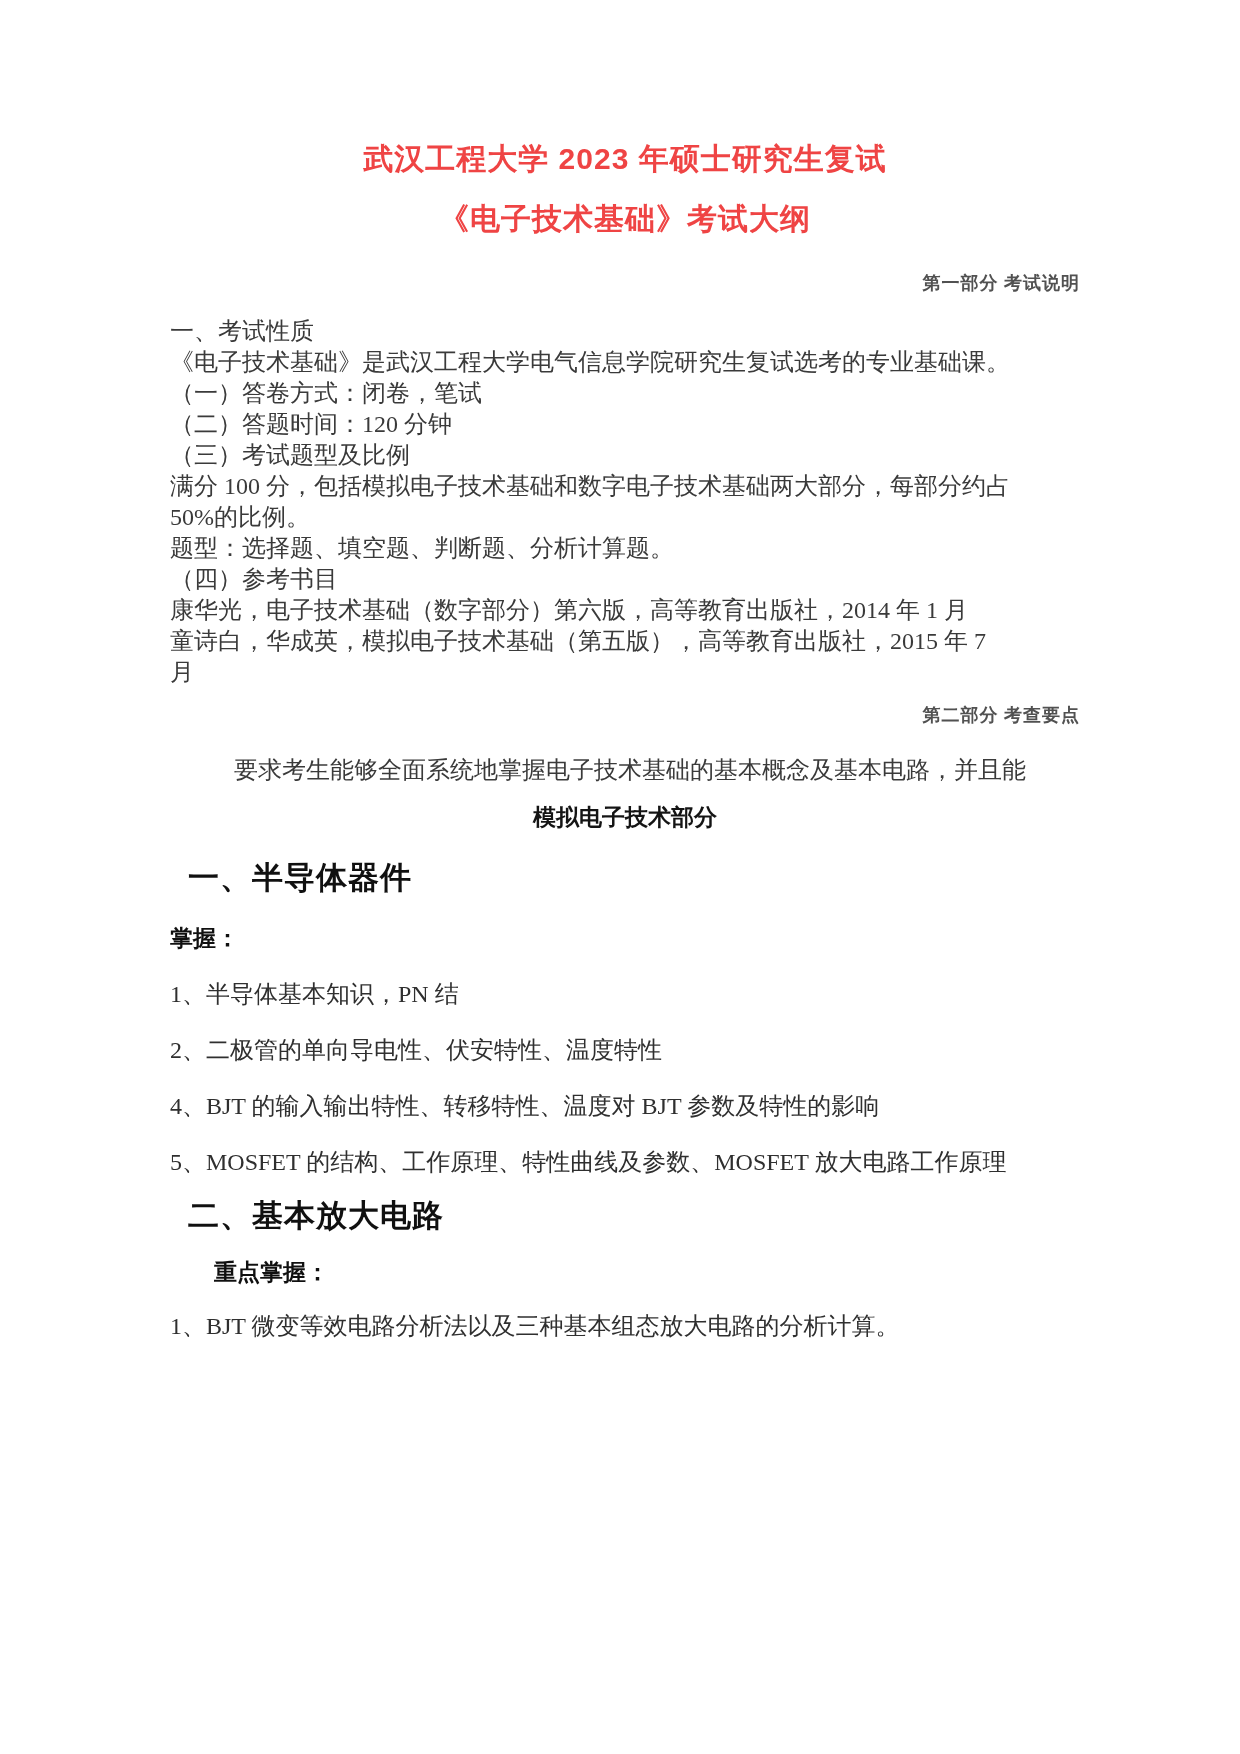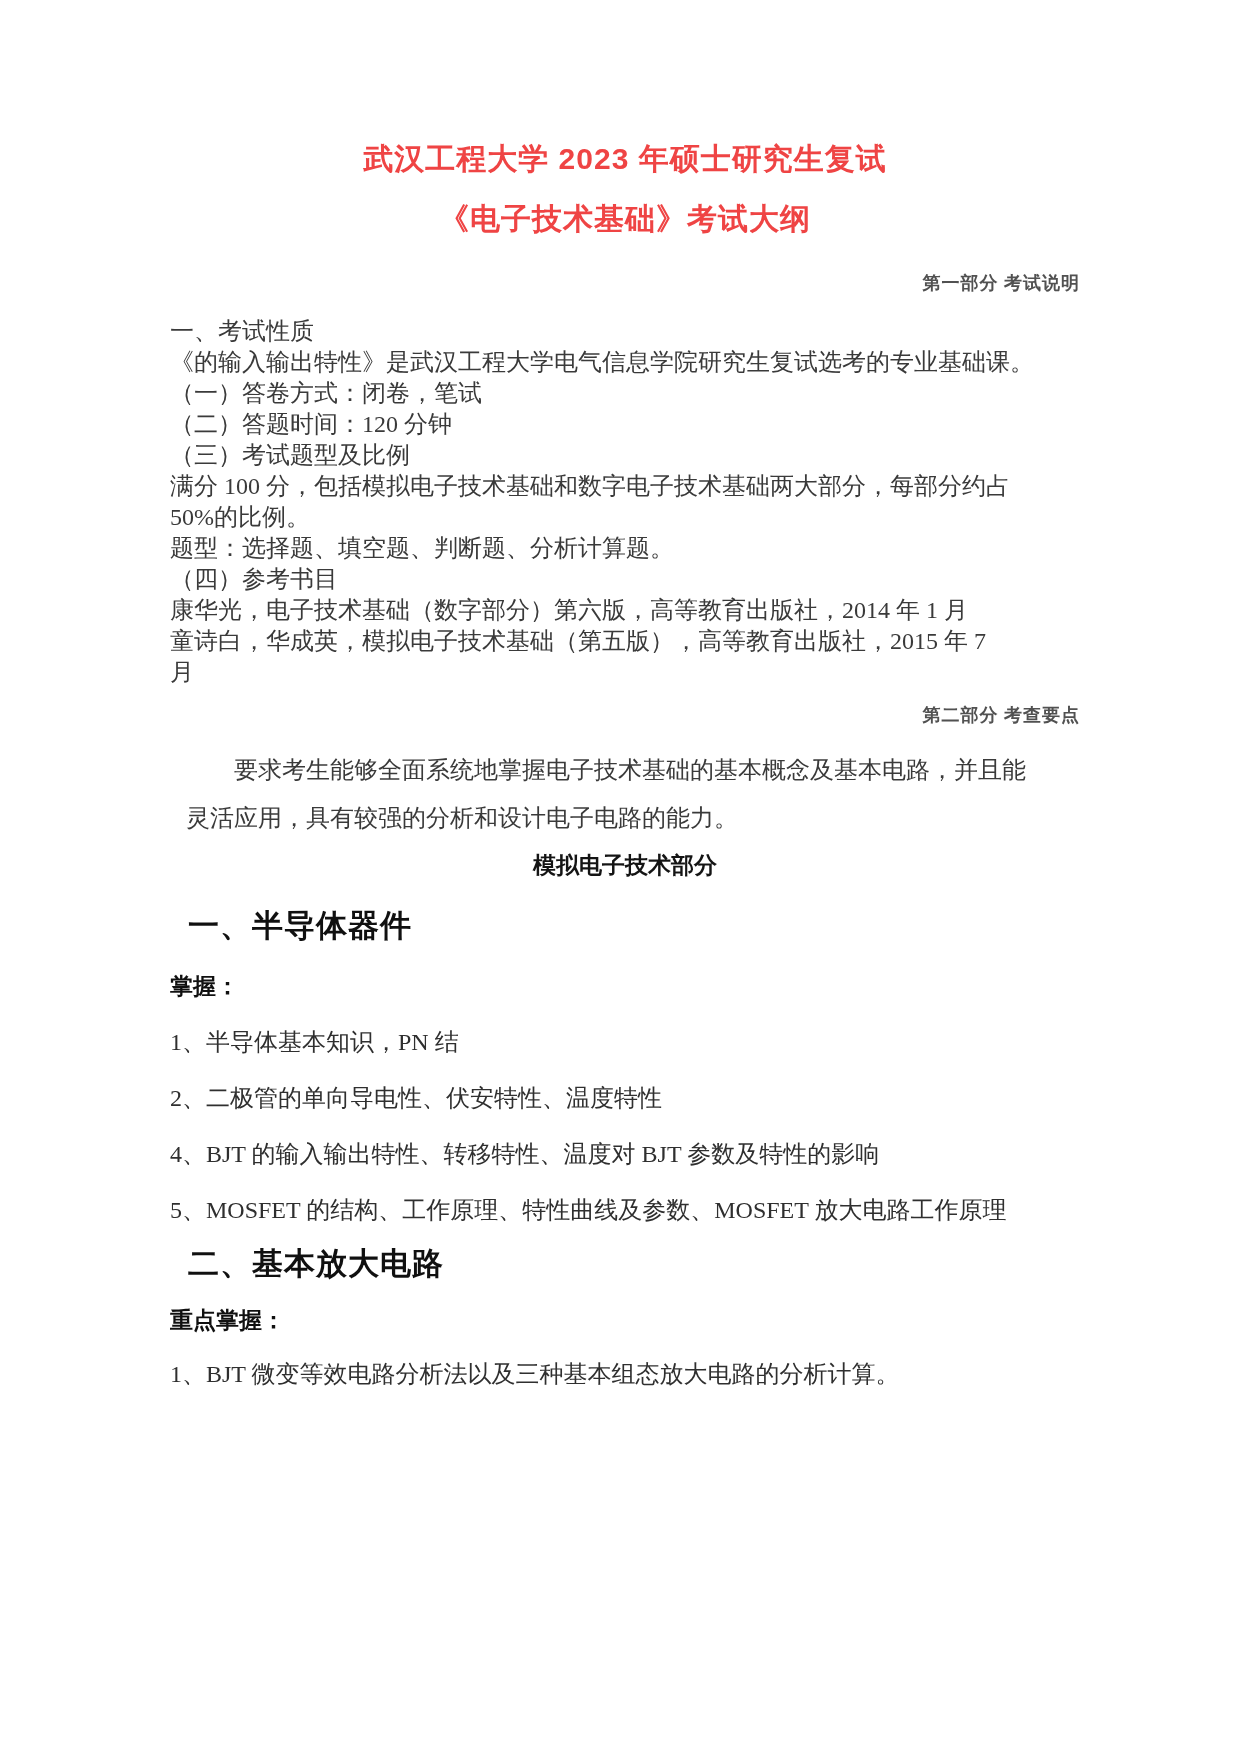--- a/index.html
+++ b/index.html
@@ -79,21 +79,21 @@
   .chapter-heading.ch2 { margin-top: 22px; }
   .requirement {
     font-family: "Liberation Sans", "DejaVu Sans", sans-serif;
     font-weight: 700;
     color: #101010;
     font-size: 23px;
     line-height: 32px;
     white-space: nowrap;
   }
   .requirement.r1 { margin-top: 28px; }
-  .requirement.r2 { margin-top: 24px; }
+  .requirement.r2 { margin-top: 24px; margin-left: 44px; }
   .exam-item {
     font-size: 24px;
     line-height: 32px;
     color: #2f2f2f;
     margin: 24px 0 0 0;
     white-space: nowrap;
   }
   .exam-item.last-item { margin-top: 22px; }
 </style>
 </head>
@@ -102,38 +102,37 @@
 <div class="page">
 
   <div class="doc-title line1">武汉工程大学 2023 年硕士研究生复试</div>
 
   <div class="doc-title line2">《电子技术基础》考试大纲</div>
 
   <div class="part-heading first">第一部分 考试说明</div>
 
   <div class="part1-body">
     <p class="bline">一、考试性质</p>
-    <p class="bline">《的输入输出特性》是武汉工程大学电气信息学院研究生复试选考的专业基础课。</p>
+    <p class="bline">《电子技术基础》是武汉工程大学电气信息学院研究生复试选考的专业基础课。</p>
     <p class="bline">（一）答卷方式：闭卷，笔试</p>
     <p class="bline">（二）答题时间：120 分钟</p>
     <p class="bline">（三）考试题型及比例</p>
     <p class="bline">满分 100 分，包括模拟电子技术基础和数字电子技术基础两大部分，每部分约占</p>
     <p class="bline">50%的比例。</p>
     <p class="bline">题型：选择题、填空题、判断题、分析计算题。</p>
     <p class="bline">（四）参考书目</p>
     <p class="bline">康华光，电子技术基础（数字部分）第六版，高等教育出版社，2014 年 1 月</p>
     <p class="bline">童诗白，华成英，模拟电子技术基础（第五版），高等教育出版社，2015 年 7</p>
     <p class="bline">月</p>
   </div>
 
   <div class="part-heading second">第二部分 考查要点</div>
 
   <div class="intro">
     <p class="iline indent">要求考生能够全面系统地掌握电子技术基础的基本概念及基本电路，并且能</p>
-    <p class="iline">灵活应用，具有较强的分析和设计电子电路的能力。</p>
   </div>
 
   <div class="analog-heading">模拟电子技术部分</div>
 
   <div class="chapter-heading ch1">一、半导体器件</div>
 
   <div class="requirement r1">掌握：</div>
 
   <p class="exam-item">1、半导体基本知识，PN 结</p>
   <p class="exam-item">2、二极管的单向导电性、伏安特性、温度特性</p>

